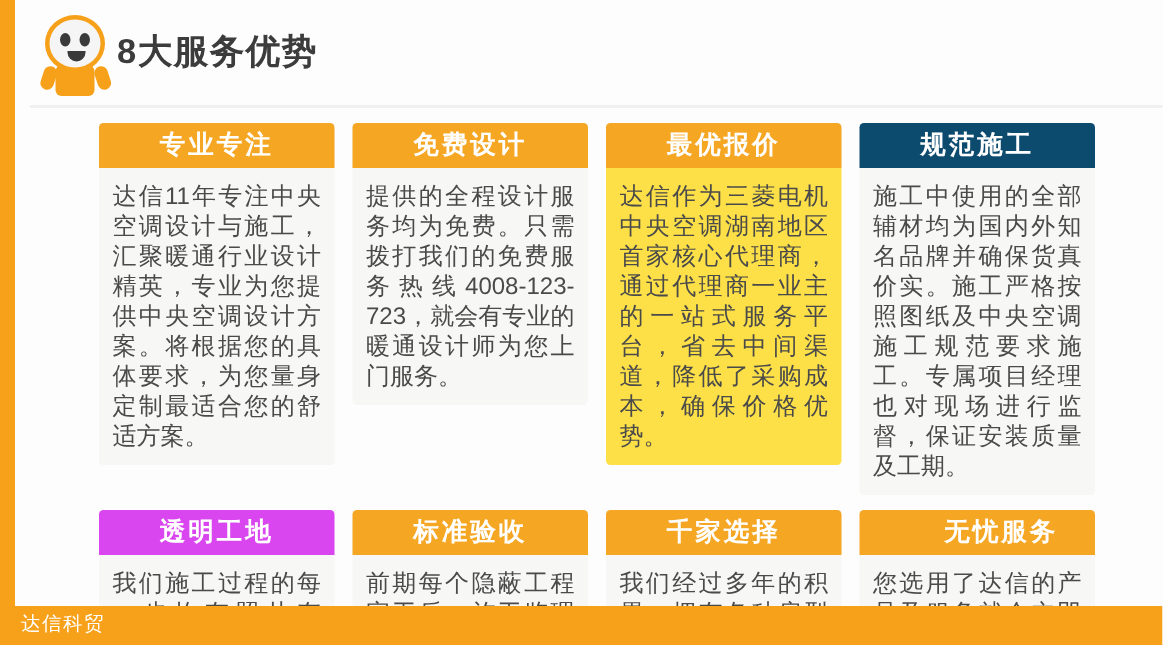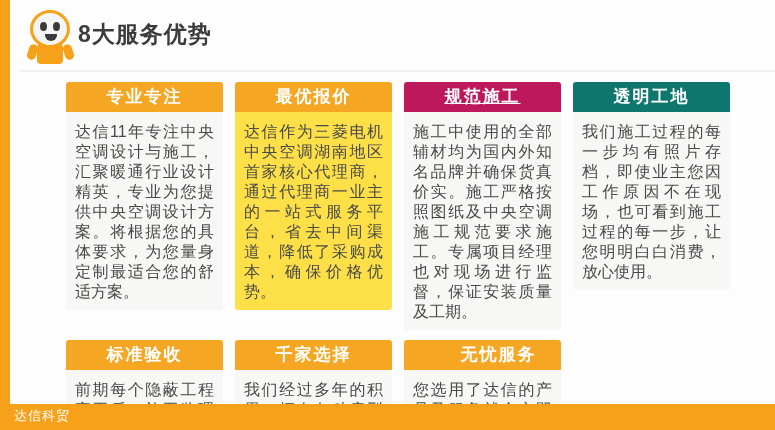--- a/index.html
+++ b/index.html
@@ -186,33 +186,37 @@
     <div class="header-rule"></div>
   </div>
 
   <div class="grid">
 
     <div class="card">
       <div class="card-title" style="background: rgb(245, 166, 35);">专业专注</div>
       <div class="card-body" style="background: rgb(247, 247, 245); color: rgb(74, 74, 74);">达信11年专注中央空调设计与施工，汇聚暖通行业设计精英，专业为您提供中央空调设计方案。将根据您的具体要求，为您量身定制最适合您的舒适方案。</div>
     </div>
 
+    <div class="card">
+      <div class="card-title" style="background: rgb(245, 166, 35);">免费设计</div>
+      <div class="card-body" style="background: rgb(247, 247, 245); color: rgb(74, 74, 74);">提供的全程设计服务均为免费。只需拨打我们的免费服务热线4008-123-723，就会有专业的暖通设计师为您上门服务。</div>
+    </div>
 
     <div class="card">
       <div class="card-title" style="background: rgb(245, 166, 35);">最优报价</div>
       <div class="card-body" style="background: #fde047; color: rgb(74, 74, 74);">达信作为三菱电机中央空调湖南地区首家核心代理商，通过代理商一业主的一站式服务平台，省去中间渠道，降低了采购成本，确保价格优势。</div>
     </div>
 
     <div class="card">
-      <div class="card-title" style="background: #be185d; text-decoration: underline;">规范施工</div>
+      <div class="card-title" style="background: #0c4a6e;">规范施工</div>
       <div class="card-body" style="background: rgb(247, 247, 245); color: rgb(74, 74, 74);">施工中使用的全部辅材均为国内外知名品牌并确保货真价实。施工严格按照图纸及中央空调施工规范要求施工。专属项目经理也对现场进行监督，保证安装质量及工期。</div>
     </div>
 
     <div class="card row2">
-      <div class="card-title" style="background: #0f766e;">透明工地</div>
+      <div class="card-title" style="background: #d946ef;">透明工地</div>
       <div class="card-body" style="background: rgb(247, 247, 245); color: rgb(74, 74, 74);">我们施工过程的每一步均有照片存档，即使业主您因工作原因不在现场，也可看到施工过程的每一步，让您明明白白消费，放心使用。</div>
     </div>
 
     <div class="card row2">
       <div class="card-title" style="background: rgb(245, 166, 35);">标准验收</div>
       <div class="card-body" style="background: rgb(247, 247, 245); color: rgb(74, 74, 74);">前期每个隐蔽工程完工后，施工监理均与您一起对隐蔽工程进行验收。确保工程质量。所有项目竣工后，施工监理、施工人员将与您一起进行试车调试，签字验收后交付您使用。</div>
     </div>
 
     <div class="card row2">
       <div class="card-title" style="background: rgb(245, 166, 35);">千家选择</div>

